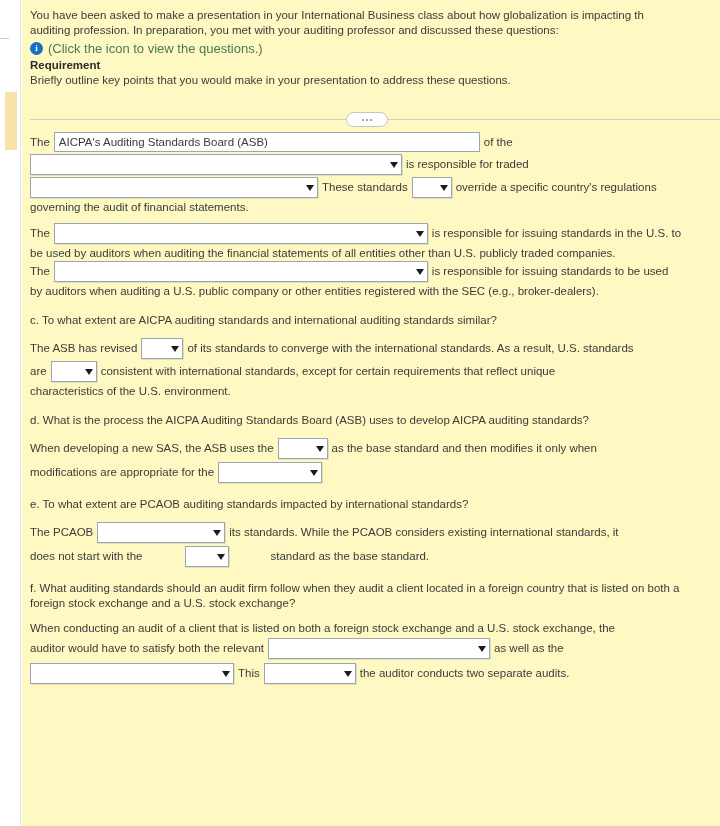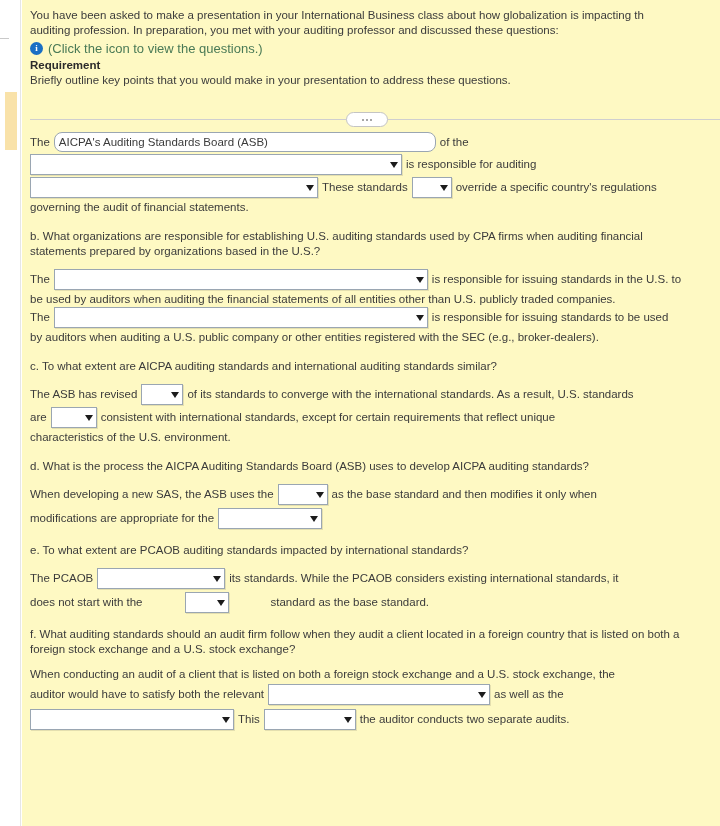--- a/index.html
+++ b/index.html
@@ -239,47 +239,46 @@
         <span></span>
         <span></span>
         <span></span>
       </div>
     </div>
 
     <div class="qbody">
 
       <div class="line">
         <span class="txt">The</span>
-        <span class="sel filled" style="width:382px;height:20px;border-radius:8px;">
+        <span class="sel filled" style="width:426px;height:20px;">
           <span class="val">AICPA's Auditing Standards Board (ASB)</span>
         </span>
         <span class="txt">of the</span>
       </div>
 
       <div class="line">
         <span class="sel" style="width:372px;height:21px;margin-left:0;">
           <span class="arrow"></span>
         </span>
-        <span class="txt">is responsible for auditing</span>
+        <span class="txt">is responsible for traded</span>
       </div>
 
       <div class="line">
         <span class="sel" style="width:288px;height:21px;margin-left:0;">
           <span class="arrow"></span>
         </span>
         <span class="txt">These standards</span>
         <span class="sel" style="width:40px;height:21px;">
           <span class="arrow"></span>
         </span>
         <span class="txt">override a specific country's regulations</span>
       </div>
 
       <div class="para" style="margin-top:2px;">governing the audit of financial statements.</div>
 
-      <div class="qhead">b. What organizations are responsible for establishing U.S. auditing standards used by CPA firms when auditing financial statements prepared by organizations based in the U.S.?</div>
       <div class="spacer-sm"></div>
 
       <div class="line">
         <span class="txt">The</span>
         <span class="sel" style="width:374px;height:21px;">
           <span class="arrow"></span>
         </span>
         <span class="txt">is responsible for issuing standards in the U.S. to</span>
       </div>
 

